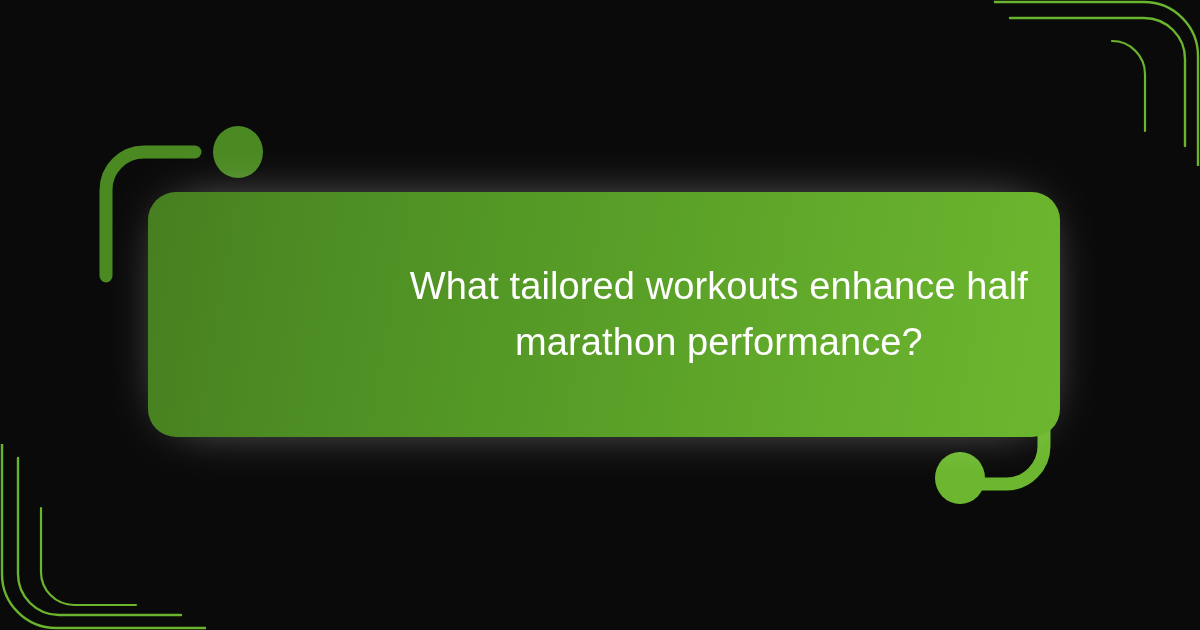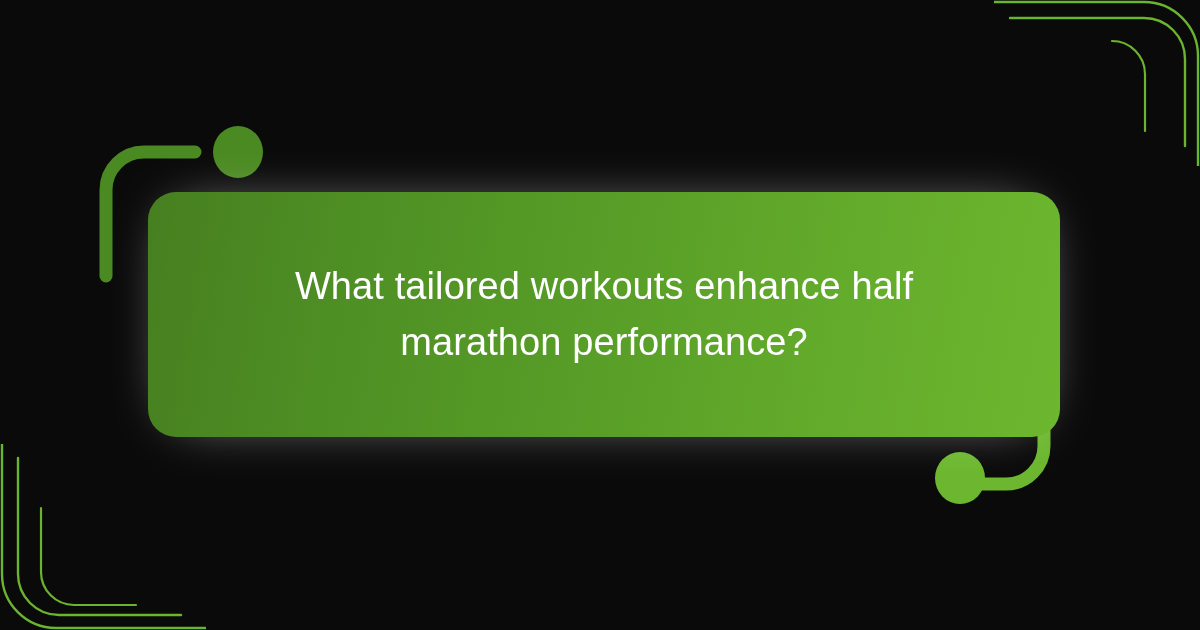--- a/index.html
+++ b/index.html
@@ -59,23 +59,23 @@
   #question-card {
     position: absolute;
     left: 148px;
     top: 192px;
     width: 912px;
     height: 245px;
     border-radius: 28px;
     background: linear-gradient(100deg, #477f20 0%, #4e8f24 22%, #579d27 48%, #63ab2b 74%, #6db72f 100%);
     display: flex;
     align-items: center;
-    justify-content: center;
+    justify-content: flex-end;
     box-sizing: border-box;
-    padding: 0 52px;
+    padding: 0 32px;
   }
 
   #question-text {
     color: #ffffff;
     font-size: 38px;
     line-height: 1.45;
     font-weight: 400;
     text-align: center;
     letter-spacing: 0.1px;
     max-width: 640px;

